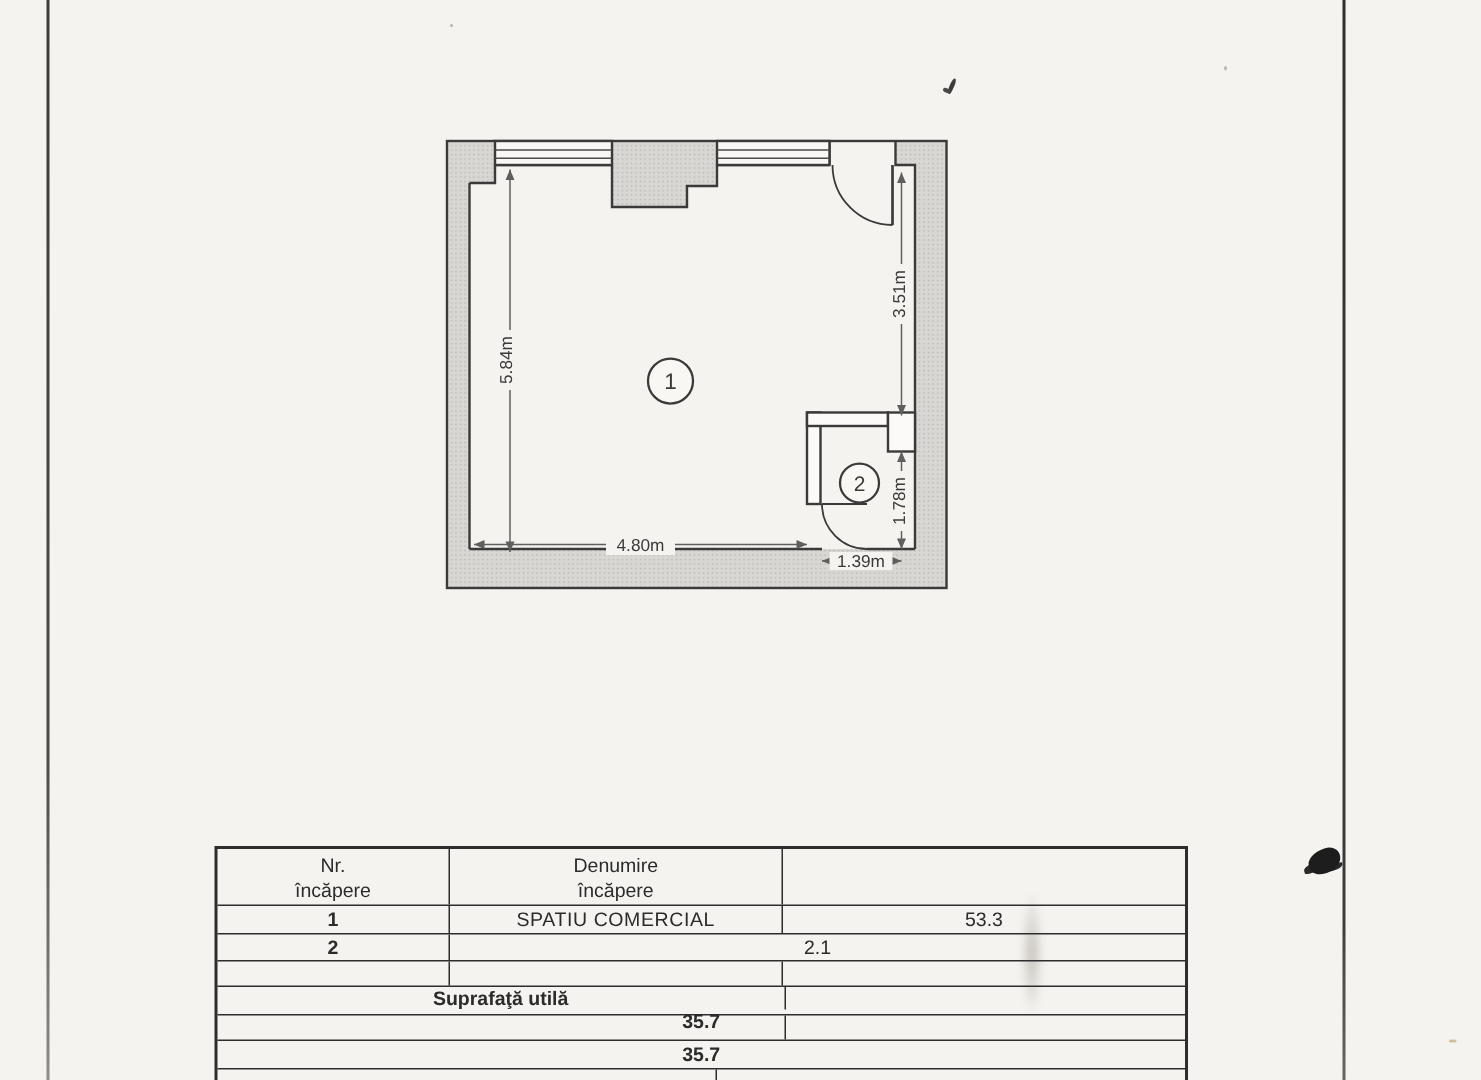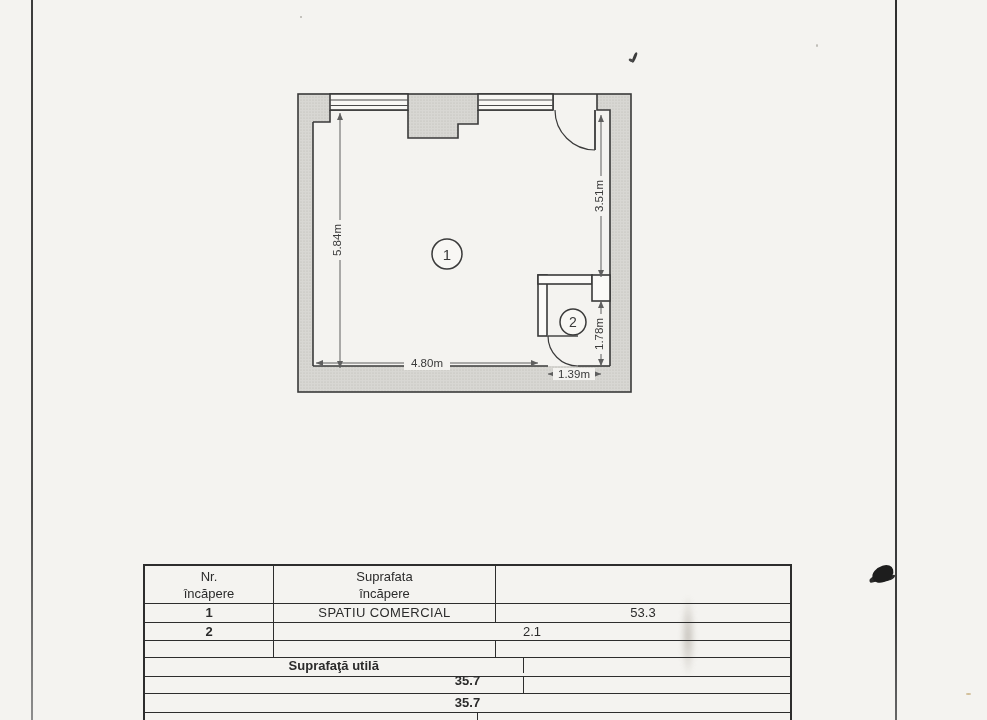--- a/index.html
+++ b/index.html
@@ -29,21 +29,21 @@
 
   .floor-plan{position:absolute;left:285px;top:80px;width:360px;height:325px;}
   .floor-plan svg{width:100%;height:100%;}
   .floor-plan text{font-family:"Liberation Sans", sans-serif;fill:#3a3a3a;}
 
   
   .area-table{position:absolute;left:143px;top:564px;width:649px;height:200px;
     border:2px solid #2d2d2d;background:transparent;box-sizing:border-box;font-size:13px;}
   .tr{display:flex;border-bottom:1.5px solid #2d2d2d;box-sizing:content-box;}
   .td{display:flex;align-items:center;justify-content:center;text-align:center;box-sizing:border-box;}
-  .c1{width:129px;border-right:1.5px solid #2d2d2d;}
+  .c1{width:155px;border-right:1.5px solid #2d2d2d;}
   .c2{width:222px;border-right:1.5px solid #2d2d2d;}
   .c3{flex:1;}
   .cmerge{width:378.5px;border-right:1.5px solid #2d2d2d;}
   .h-header{height:37px;}
   .h-data{height:17.5px;}
   .h-spacer{height:15.5px;}
   .h-total{height:18.5px;flex-direction:column;}
   .h-partial{height:30px;border-bottom:none;position:relative;}
   .two-line{flex-direction:column;line-height:17px;padding-top:1px;}
   .bold{font-weight:bold;}
@@ -170,21 +170,21 @@
 </svg>
 </div>
 
 <div class="area-table">
   <div class="tr h-header">
     <div class="td c1 two-line">
       <span>Nr.</span>
       <span>încăpere</span>
     </div>
     <div class="td c2 two-line">
-      <span>Suprafata</span>
+      <span>Denumire</span>
       <span>încăpere</span>
     </div>
   </div>
 
   <div class="tr h-data">
     <div class="td c1 bold">1</div>
     <div class="td c2 roomname">SPATIU COMERCIAL</div>
     <div class="td c3">53.3</div>
   </div>
 

